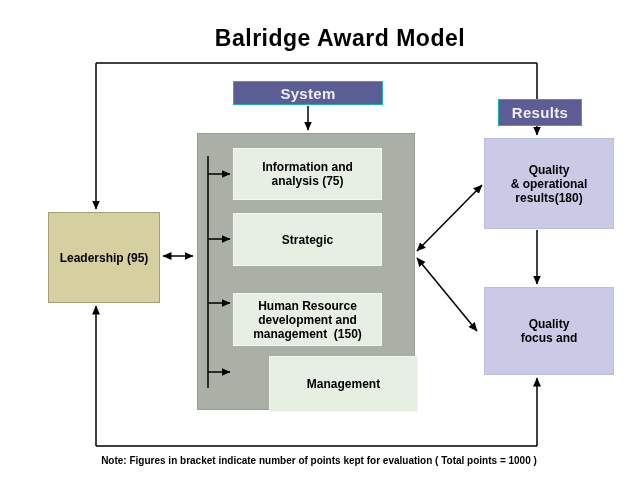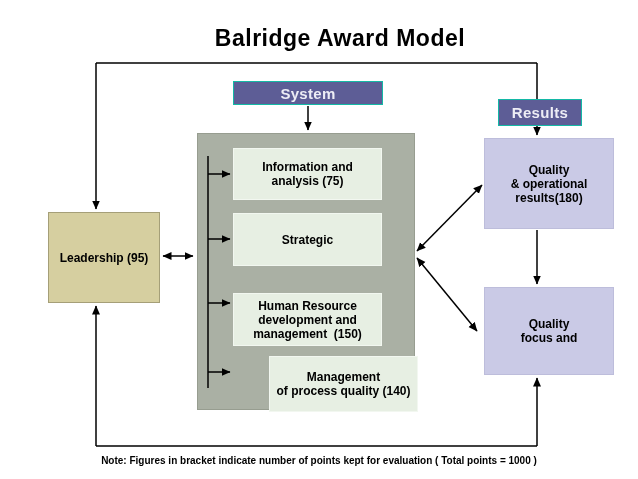--- a/index.html
+++ b/index.html
@@ -131,21 +131,20 @@
   <div class="node proc proc-1">
     <div class="ln">Strategic</div>
   </div>
   <div class="node proc proc-2">
     <div class="ln">Human Resource</div>
     <div class="ln">development and</div>
     <div class="ln">management  (150)</div>
   </div>
   <div class="node proc proc-3">
     <div class="ln">Management</div>
-    <div class="ln">of process quality (140)</div>
   </div>
 
   <div class="node resbox res-0">
     <div class="ln">Quality</div>
     <div class="ln">&amp; operational</div>
     <div class="ln">results(180)</div>
   </div>
   <div class="node resbox res-1">
     <div class="ln">Quality</div>
     <div class="ln">focus and</div>

